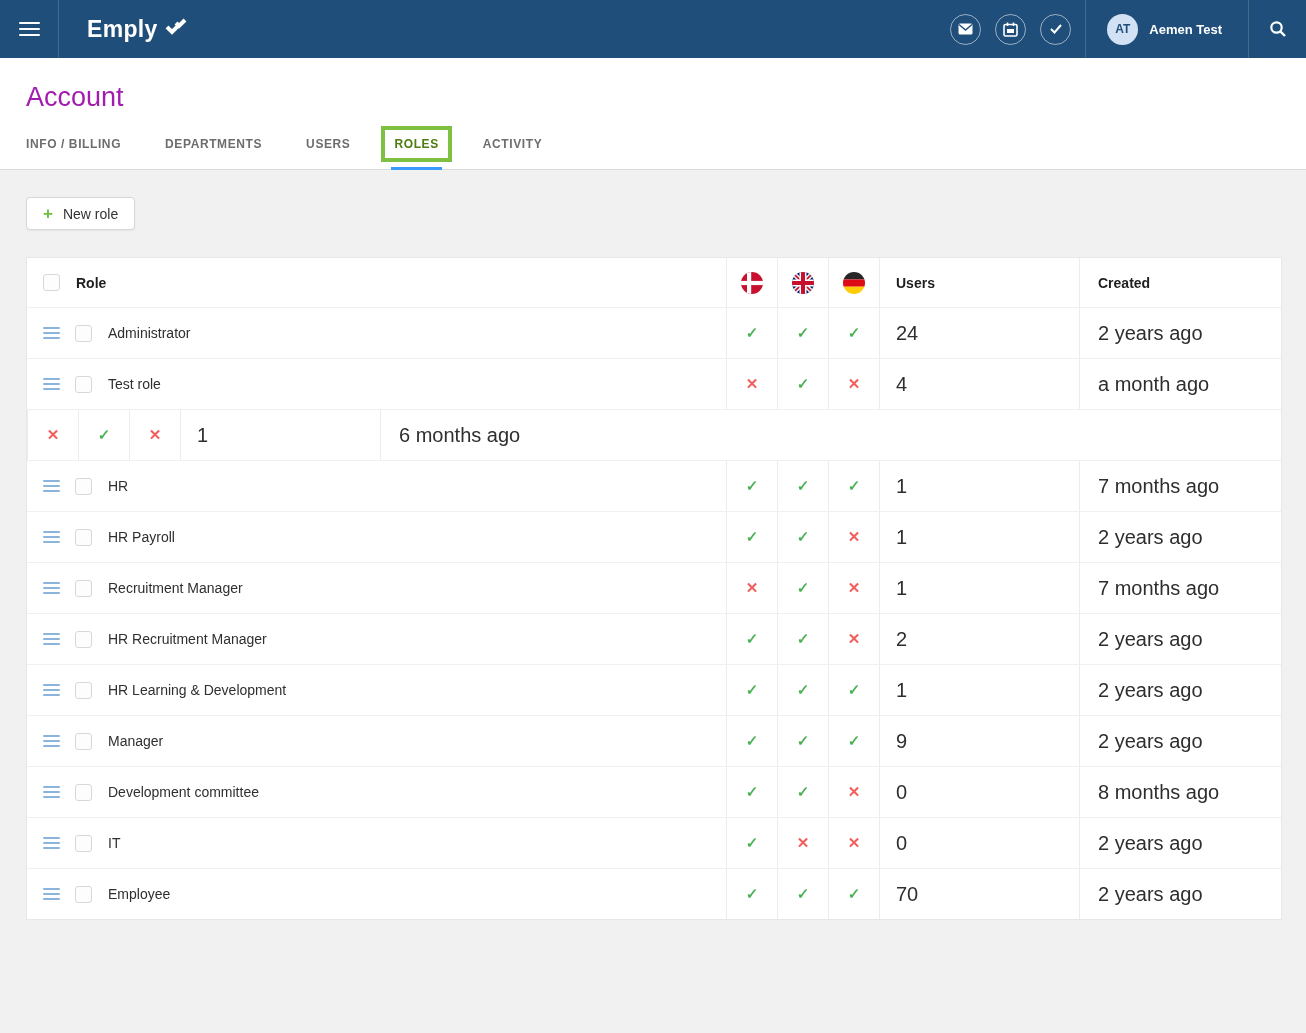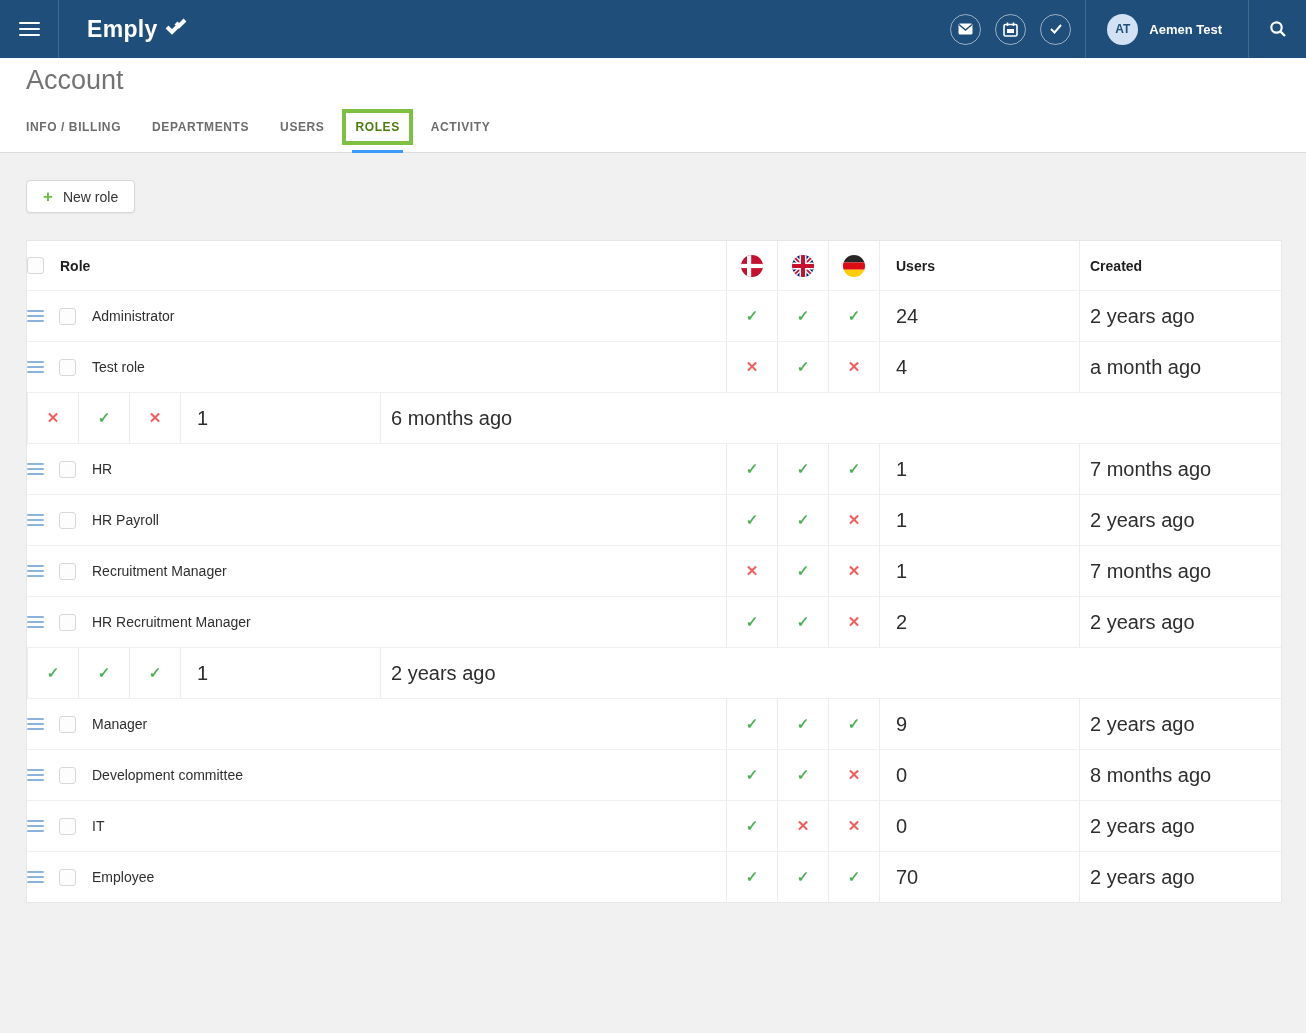--- a/index.html
+++ b/index.html
@@ -25,22 +25,22 @@
   .vdiv{width:1px;height:58px;background:rgba(255,255,255,.16);}
   .userblock{display:flex;align-items:center;gap:11px;padding:0 26px 0 21px;height:100%;cursor:pointer;}
   .avatar{width:31px;height:31px;border-radius:50%;background:var(--avatar-bg);
           color:var(--header-bg);font-size:12px;font-weight:700;
           display:flex;align-items:center;justify-content:center;}
   .username{font-size:13px;font-weight:700;color:#fff;}
   .search-zone{width:57px;height:100%;display:flex;align-items:center;justify-content:center;cursor:pointer;}
 
   
   .pagehead{background:#fff;padding:0 26px;border-bottom:1px solid #dcdcdc;}
-  .page-title{font-size:27px;font-weight:400;color:#737373;padding-top:7px;}
-  .tabs{display:flex;gap:31px;margin-top:24px;}
+  .page-title{font-size:27px;font-weight:400;color:#a21caf;padding-top:24px;}
+  .tabs{display:flex;gap:44px;margin-top:24px;}
   .tab{position:relative;font-size:12px;font-weight:700;letter-spacing:.6px;color:#6d6d6d;
        padding-bottom:18px;cursor:pointer;white-space:nowrap;}
   .tab.active{color:#4d7c0f;}
   .tab.active .annotation-box{position:absolute;top:-11px;left:-13px;right:-13px;bottom:7px;
        border:4px solid var(--annotation-green);pointer-events:none;}
   .tab.active::after{content:"";position:absolute;left:-3px;right:-3px;bottom:-1px;height:3px;
        background:var(--tab-underline);}
 
   
   .main{padding:27px 24px 0 26px;}
@@ -49,24 +49,24 @@
            font-family:"Liberation Sans",sans-serif;font-size:14px;color:#333;
            box-shadow:0 1px 2px rgba(0,0,0,.05);}
   .btn-new .plus{color:var(--plus-green);font-size:17px;font-weight:700;line-height:1;}
 
   
   .rtable{margin-top:27px;width:1256px;background:#fff;border:1px solid #e7e7e7;}
   .thead,.trow{display:flex;}
   .thead{height:49px;}
   .trow{height:51px;border-top:1px solid #f0f0f0;}
   .col{display:flex;align-items:center;height:100%;}
-  .c-role{width:699px;text-align:right;}
+  .c-role{width:699px;padding-left:16px;text-align:right;}
   .c-flag{width:51px;border-left:1px solid #ececec;justify-content:center;}
   .c-users{width:200px;border-left:1px solid #ececec;padding-left:16px;}
-  .c-created{width:200px;border-left:1px solid #ececec;padding-left:10px;}
+  .c-created{width:200px;border-left:1px solid #ececec;padding-left:18px;}
   .hlabel{font-size:14px;font-weight:700;color:#1e1e1e;}
   .cell-text{font-size:20px;color:#2e2e2e;}
   .cb{width:17px;height:17px;border:1px solid #d8d8d8;border-radius:3px;background:#fdfdfd;
       flex:0 0 17px;cursor:pointer;}
   .thead .cb{margin-right:16px;}
   .drag{width:17px;flex:0 0 17px;margin-right:15px;cursor:grab;}
   .drag i{display:block;width:17px;height:2px;background:var(--drag-blue);margin:3px 0;border-radius:1px;}
   .trow .cb{margin-right:16px;}
   .rname{font-size:14px;color:#2f2f2f;}
   .mark{font-size:15px;font-weight:700;}
@@ -368,20 +368,29 @@
           </div>
     <div class="col c-users">
             <span class="cell-text">2</span>
           </div>
     <div class="col c-created">
             <span class="cell-text">2 years ago</span>
           </div>
   </div>
 
   <div class="trow">
+    <div class="col c-role">
+      <span class="drag">
+              <i></i>
+              <i></i>
+              <i></i>
+            </span>
+      <span class="cb"></span>
+      <span class="rname">HR Learning &amp; Development</span>
+    </div>
     <div class="col c-flag">
             <span class="mark yes">✓</span>
           </div>
     <div class="col c-flag">
             <span class="mark yes">✓</span>
           </div>
     <div class="col c-flag">
             <span class="mark yes">✓</span>
           </div>
     <div class="col c-users">

